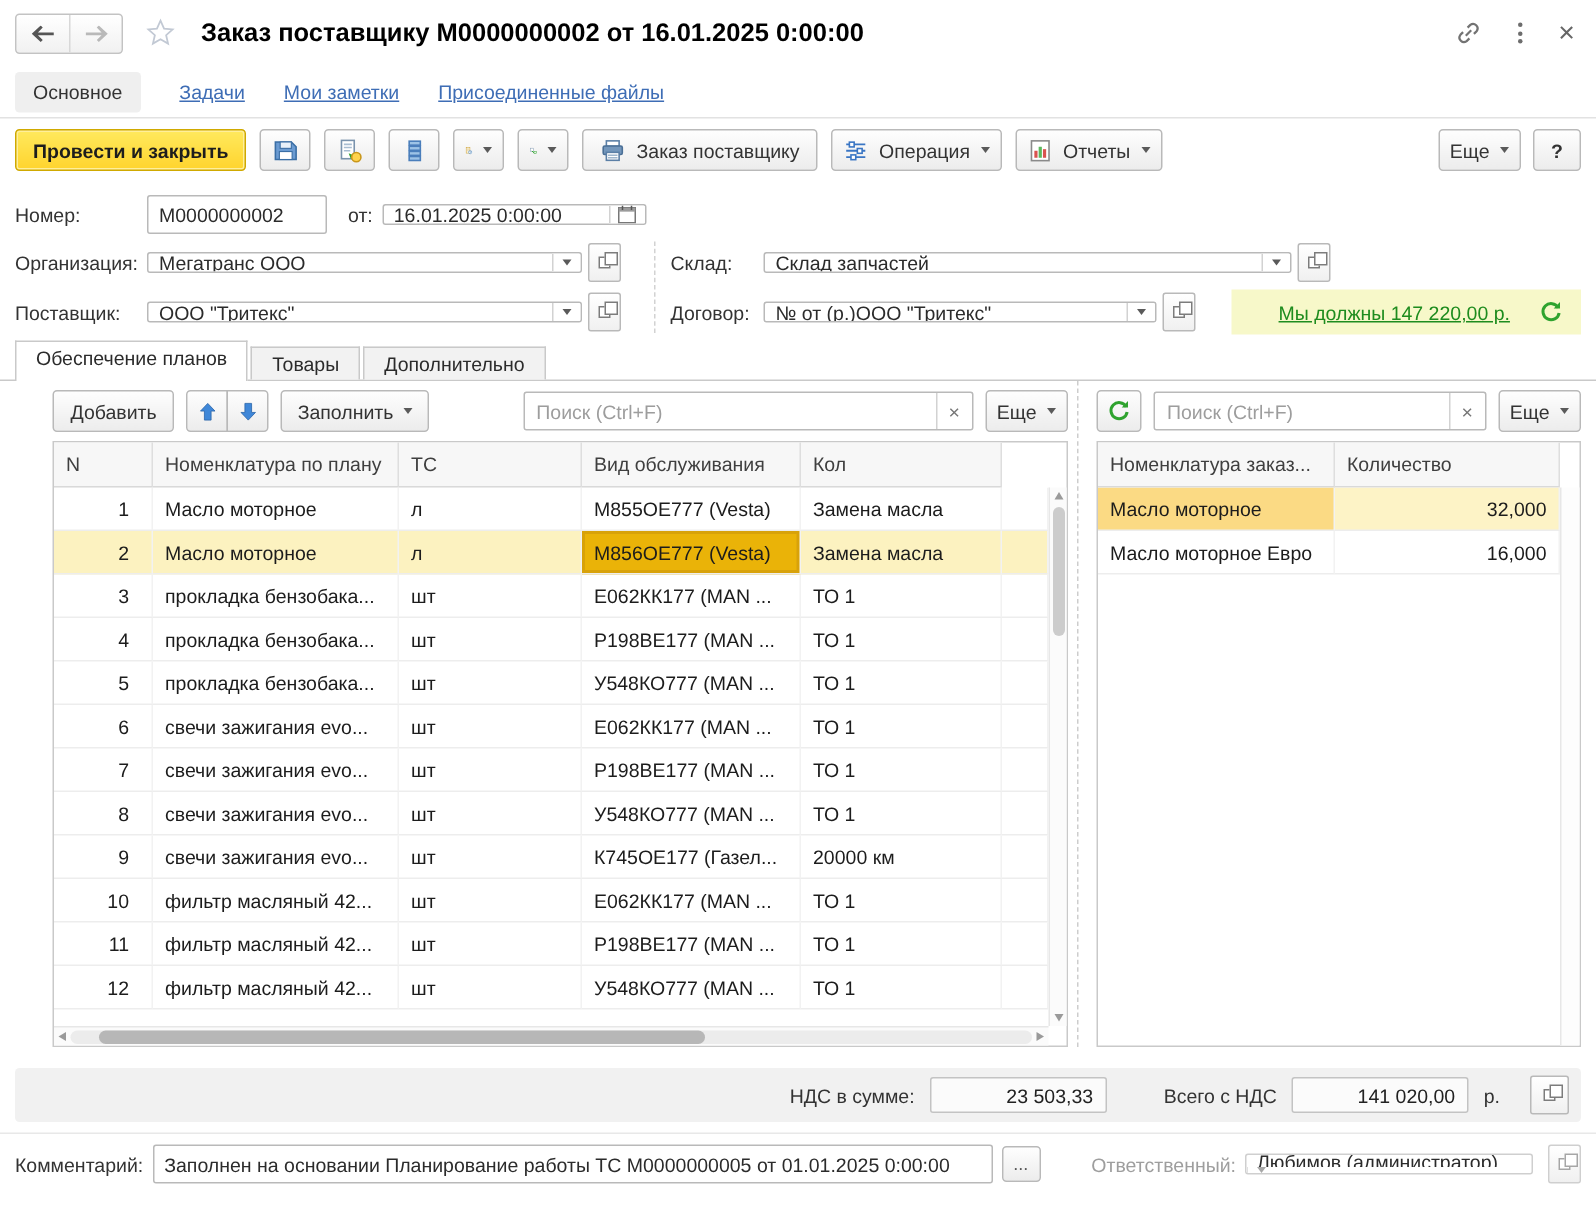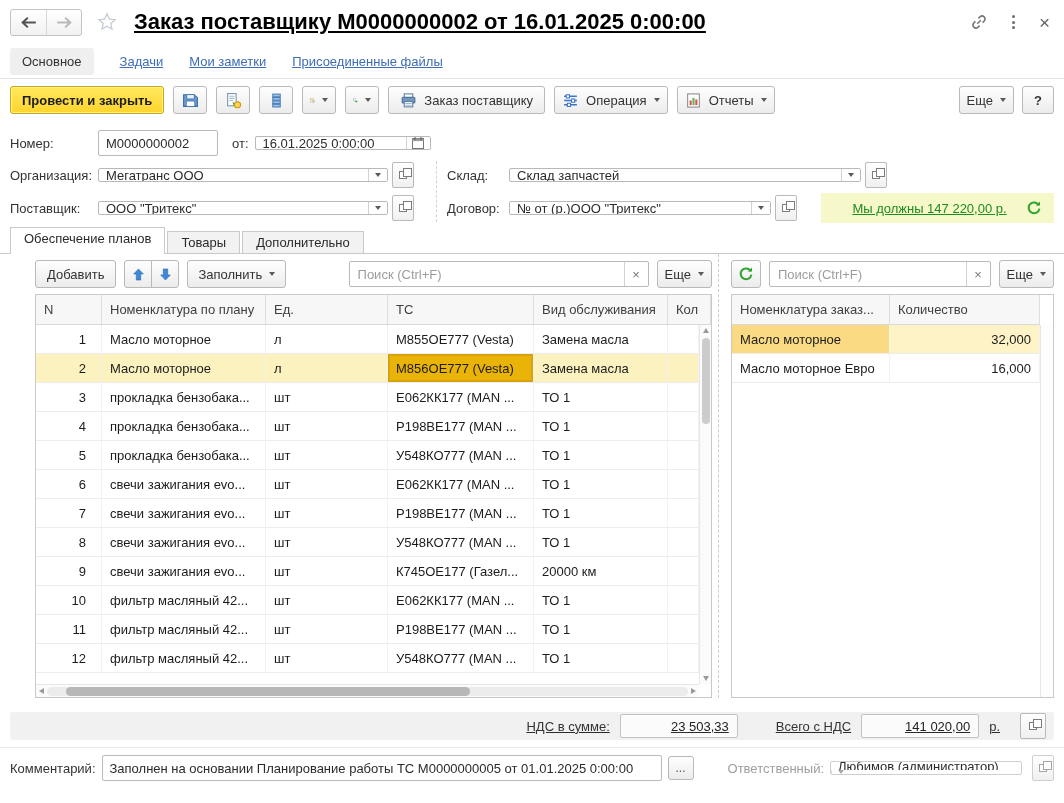--- a/index.html
+++ b/index.html
@@ -9,21 +9,21 @@
     font-size: 13px; color: #2b2b2b; background: #fff; overflow: hidden;
   }
   svg { display:block; }
 
   
   .titlebar { height: 44px; display: flex; align-items: center; padding: 0 10px; gap: 10px; }
   .navgrp { display: flex; border: 1px solid #c3c3c3; border-radius: 3px; overflow: hidden; height: 27px; background: linear-gradient(#fff,#f1f1f1); }
   .navbtn { width: 35px; display: flex; align-items: center; justify-content: center; cursor: pointer; }
   .navbtn + .navbtn { border-left: 1px solid #d8d8d8; }
   .starwrap { margin-left: 4px; }
-  .title { font-size: 22px; font-weight: bold; color: #000; margin-left: 6px; white-space: nowrap; text-decoration: underline; }
+  .title { font-size: 17px; font-weight: bold; color: #000; margin-left: 6px; white-space: nowrap; }
   .tb-right { margin-left: auto; display: flex; gap: 24px; align-items: center; padding-right: 4px; }
   .kebab { display: flex; flex-direction: column; gap: 2.5px; }
   .kebab i { width: 3px; height: 3px; background: #6d6d6d; border-radius: 50%; }
   .xclose { font-size: 19px; color: #666; line-height: 1; cursor: pointer; }
 
   
   .navtabs { height: 35px; display: flex; align-items: center; gap: 26px; padding: 0 10px; border-bottom: 1px solid #e2e2e2; }
   .navtab-active { background: #efefef; border-radius: 3px; padding: 6px 12px; color: #333; }
   .navlink { color: #3e6db5; text-decoration: underline; cursor: pointer; }
 
@@ -108,22 +108,22 @@
   .hscroll { position: absolute; left: 0; right: 12px; bottom: 0; height: 13px; background: #fbfbfb; border-top: 1px solid #e7e7e7;
              display: flex; align-items: center; padding: 0 3px; gap: 3px; }
   .harr { width: 0; height: 0; border-top: 3.5px solid transparent; border-bottom: 3.5px solid transparent; }
   .harr.lt { border-right: 5px solid #9a9a9a; }
   .harr.rt { border-left: 5px solid #9a9a9a; }
   .htrack { flex: 1; height: 9px; background: #ececec; border-radius: 5px; position: relative; }
   .hthumb { position: absolute; left: 3%; width: 63%; top: 0; bottom: 0; background: #b7b7b7; border-radius: 5px; }
   .rstrip { position: absolute; top: 30px; right: 0; bottom: 0; width: 13px; background: #fdfdfd; border-left: 1px solid #e7e7e7; }
 
   
-  .totalsbar { margin: 14px 10px 0; height: 28px; background: #f1f1f1; border-radius: 3px;
-               display: flex; align-items: center; justify-content: flex-end; padding: 8px 8px; gap: 10px; text-decoration: underline; }
+  .totalsbar { margin: 14px 10px 0; height: 36px; background: #f1f1f1; border-radius: 3px;
+               display: flex; align-items: center; justify-content: flex-end; padding: 8px 8px; gap: 10px; }
   .ro-inp { width: 118px; height: 24px; border: 1px solid #c3c3c3; border-radius: 2px; background: #fbfbfb;
             display: flex; align-items: center; justify-content: flex-end; padding: 0 8px; color: #222; }
   .gap24 { width: 18px; }
   .openbtn.big { width: 26px; height: 26px; margin-left: 10px; }
 
   .commentrow { margin-top: 7px; border-top: 1px solid #e8e8e8; display: flex; align-items: center; padding: 7px 10px 0; gap: 6px; }
   .comment-inp { flex: 1; }
   .btn-ellipsis { width: 26px; height: 24px; padding: 0; font-size: 12px; color: #555; }
   .resp-label { color: #9e9e9e; margin-left: 28px; }
   .resp-combo { width: 192px; flex-direction: column; }
@@ -388,21 +388,20 @@
       <button class="btn btn-split">
         <span>Еще</span>
         <span class="caret"></span>
       </button>
     </div>
 
     <div class="gridbox">
       <div class="lgrid ghead">
         <div class="cell">N</div>
         <div class="cell">Номенклатура по плану</div>
-        <div class="cell">Ед.</div>
         <div class="cell">ТС</div>
         <div class="cell">Вид обслуживания</div>
         <div class="cell">Кол</div>
       </div>
       <div class="rowsarea">
 
           <div class="lgrid grow">
             <div class="cell num">1</div>
             <div class="cell">Масло моторное</div>
             <div class="cell">л</div>

